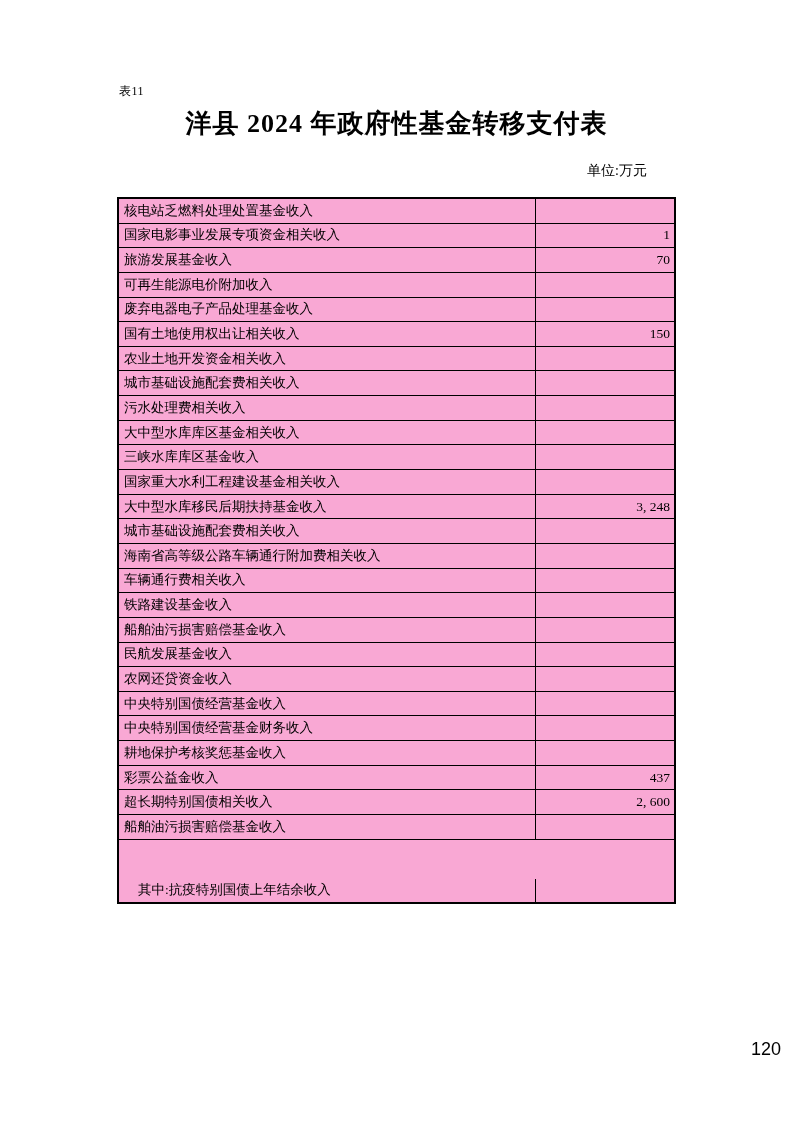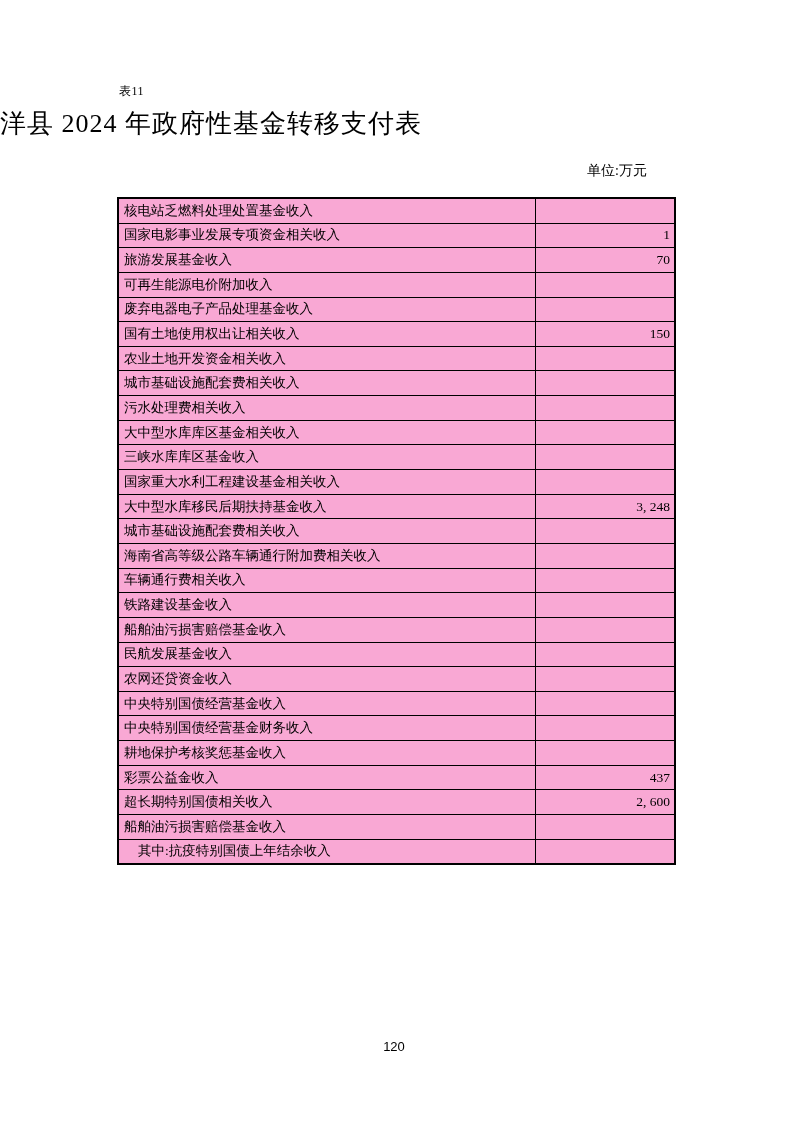--- a/index.html
+++ b/index.html
@@ -20,22 +20,23 @@
     left: 119px;
     top: 83px;
     font-size: 12px;
     letter-spacing: 0.5px;
   }
   .main-title {
     position: absolute;
     left: 0;
     right: 0;
     top: 106px;
+    text-align: center;
     font-size: 26px;
-    font-weight: normal;
+    font-weight: bold;
     letter-spacing: 1px;
   }
   .unit-label {
     position: absolute;
     right: 146px;
     top: 162px;
     font-size: 14px;
   }
   .fund-table {
     position: absolute;
@@ -47,20 +48,21 @@
     background: #f9a8d4;
   }
   .trow {
     display: flex;
     height: 23.65px;
     border-bottom: 1px solid #000000;
     box-sizing: content-box;
   }
   .trow:last-child {
     border-bottom: none;
+    margin-top: 39px;
   }
   .tlabel {
     width: 417px;
     box-sizing: border-box;
     border-right: 1px solid #000000;
     padding-left: 5px;
     font-size: 13.5px;
     display: flex;
     align-items: center;
     white-space: nowrap;
@@ -75,25 +77,25 @@
     padding-right: 4px;
     font-size: 13.5px;
     display: flex;
     align-items: center;
     justify-content: flex-end;
     white-space: nowrap;
   }
   .page-number {
     position: absolute;
     left: 0;
-    right: 5px;
+    right: 12px;
     top: 1039px;
-    text-align: center;
+    text-align: right;
     font-family: "Liberation Sans", "DejaVu Sans", sans-serif;
-    font-size: 13px;
+    font-size: 18px;
   }
 </style>
 </head>
 <body>
 
 <div class="table-no">表11</div>
 
 <div class="main-title">洋县 2024 年政府性基金转移支付表</div>
 
 <div class="unit-label">单位:万元</div>

